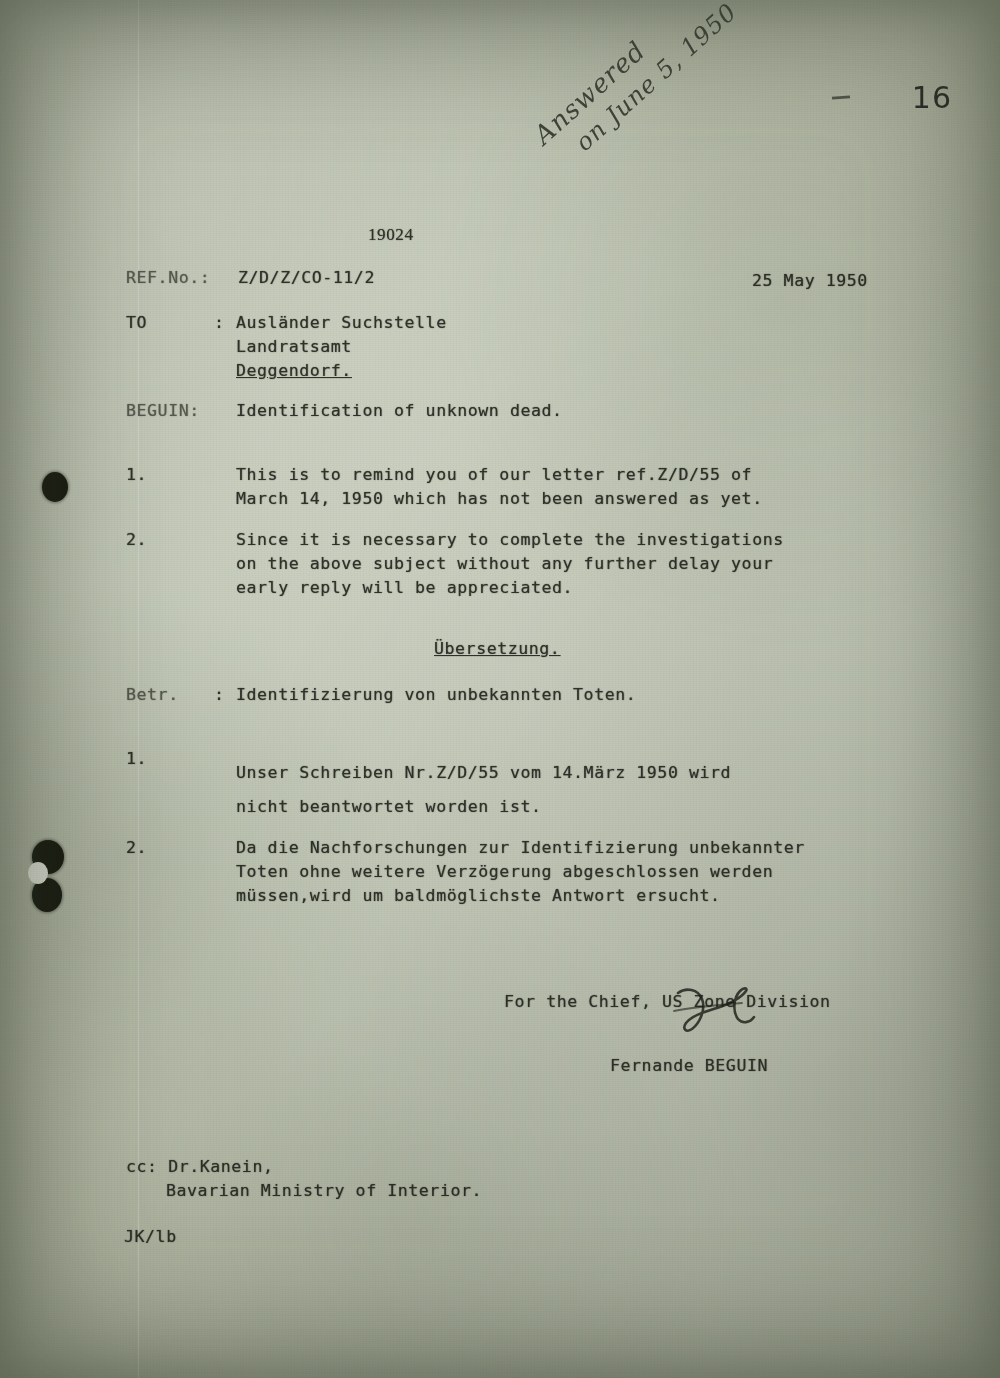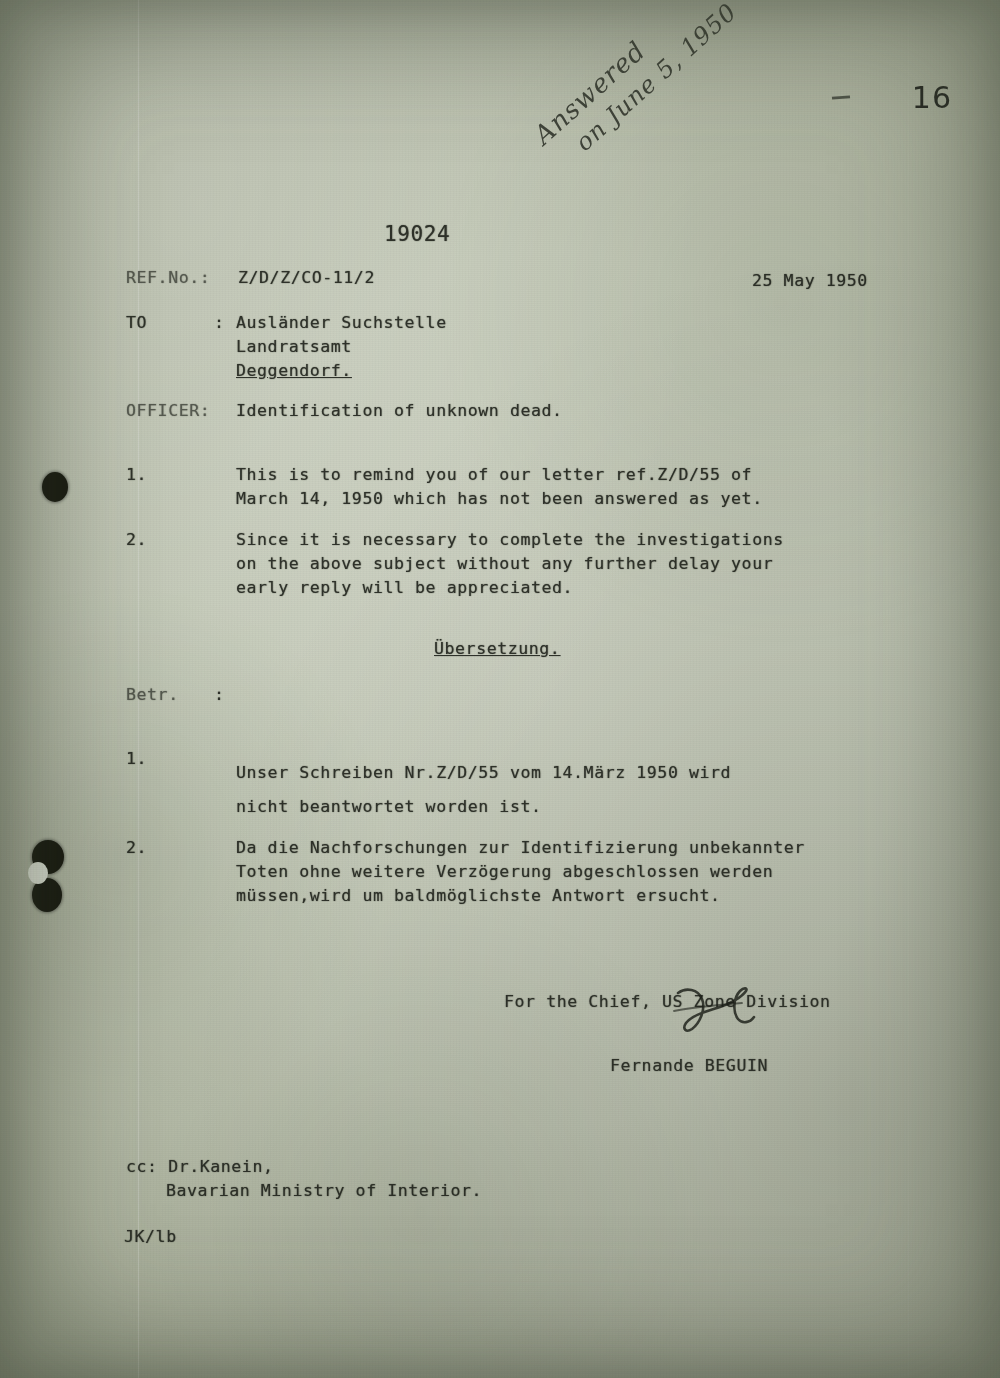--- a/index.html
+++ b/index.html
@@ -146,53 +146,54 @@
   <div class="scanline" style="left:908px; opacity:0.12;"></div>
 
   <div id="page-number">16</div>
   <div id="dash-mark"></div>
 
   <div class="hole" style="left:42px; top:472px; width:26px; height:30px;"></div>
   <div class="hole" style="left:32px; top:840px; width:32px; height:34px;"></div>
   <div class="hole" style="left:32px; top:878px; width:30px; height:34px;"></div>
   <div class="hole-light" style="left:28px; top:862px; width:20px; height:22px;"></div>
 
-  <div class="txt" style="left:384px; top:222px; font-size:21px;">19024</div>
+  <div class="txt" style="left:368px; top:222px; font-size:17px;font-family:Liberation Serif, serif;">19024</div>
 
   <div class="txt dim" style="left:126px; top:265px;">REF.No.:</div>
   <div class="txt" style="left:238px; top:265px;">Z/D/Z/CO-11/2</div>
   <div class="txt" style="left:752px; top:268px;">25 May 1950</div>
 
   <div class="txt" style="left:126px; top:310px;">TO</div>
   <div class="txt" style="left:214px; top:310px;">:</div>
   <div class="txt" style="left:236px; top:310px;">Ausländer Suchstelle</div>
   <div class="txt" style="left:236px; top:334px;">Landratsamt</div>
   <div class="txt u" style="left:236px; top:358px;">Deggendorf.</div>
 
-  <div class="txt dim" style="left:126px; top:398px;">OFFICER:</div>
+  <div class="txt dim" style="left:126px; top:398px;">BEGUIN:</div>
   <div class="txt" style="left:236px; top:398px;">Identification of unknown dead.</div>
 
   <div id="annotation">
     <div class="hw">Answered</div>
     <div class="hw" style="margin-left:26px; margin-top:4px; font-size:24px;">on June 5, 1950</div>
   </div>
 
   <div class="txt" style="left:126px; top:462px;">1.</div>
   <div class="txt" style="left:236px; top:462px;">This is to remind you of our letter ref.Z/D/55 of</div>
   <div class="txt" style="left:236px; top:486px;">March 14, 1950 which has not been answered as yet.</div>
 
   <div class="txt" style="left:126px; top:527px;">2.</div>
   <div class="txt" style="left:236px; top:527px;">Since it is necessary to complete the investigations</div>
   <div class="txt" style="left:236px; top:551px;">on the above subject without any further delay your</div>
   <div class="txt" style="left:236px; top:575px;">early reply will be appreciated.</div>
 
   <div class="txt u" style="left:434px; top:636px;">Übersetzung.</div>
 
   <div class="txt dim" style="left:126px; top:682px;">Betr.</div>
   <div class="txt" style="left:214px; top:682px;">:</div>
+  <div class="txt" style="left:236px; top:682px;">Identifizierung von unbekannten Toten.</div>
 
   <div class="txt" style="left:126px; top:746px;">1.</div>
   <div class="txt" style="left:236px; top:760px;">Unser Schreiben Nr.Z/D/55 vom 14.März 1950 wird</div>
   <div class="txt" style="left:236px; top:794px;">nicht beantwortet worden ist.</div>
 
   <div class="txt" style="left:126px; top:835px;">2.</div>
   <div class="txt" style="left:236px; top:835px;">Da die Nachforschungen zur Identifizierung unbekannter</div>
   <div class="txt" style="left:236px; top:859px;">Toten ohne weitere Verzögerung abgeschlossen werden</div>
   <div class="txt" style="left:236px; top:883px;">müssen,wird um baldmöglichste Antwort ersucht.</div>
 

